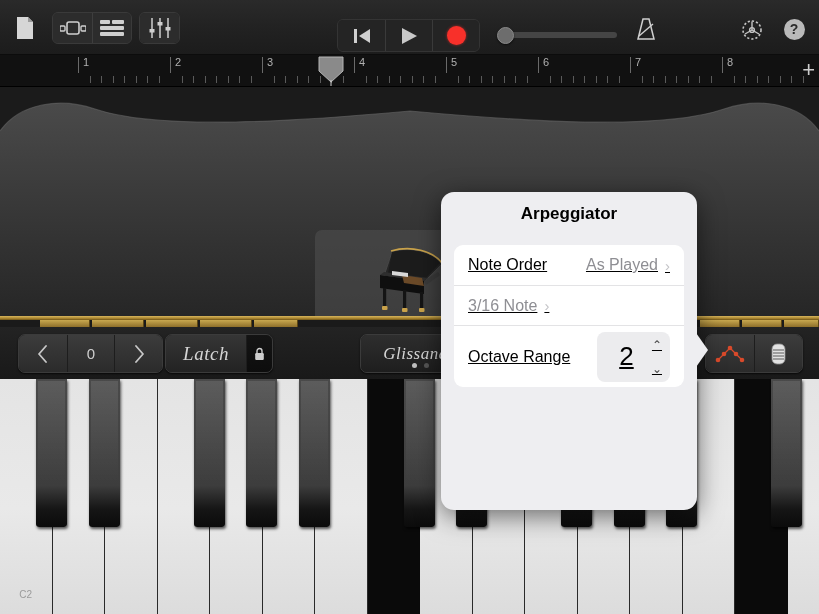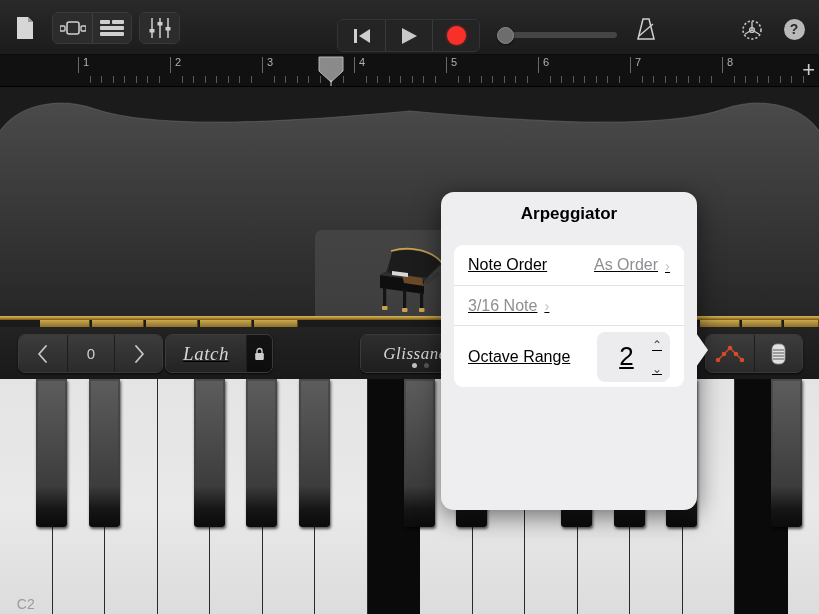--- a/index.html
+++ b/index.html
@@ -192,22 +192,22 @@
     position: absolute; left: 0; top: 379px;
     width: 819px; height: 235px;
     background: #0a0a0a;
   }
   .wkey {
     position: absolute; top: 0; height: 235px;
     background: linear-gradient(180deg,#e4e4e4 0%,#e9e9e9 55%,#dcdcdc 100%);
     border-right: 1px solid #2a2a2a;
   }
   .wkey .klabel {
-    position: absolute; bottom: 2px; left: 0; right: 0;
-    text-align: center; color: #9b9b9b; font-size: 14px;
+    position: absolute; bottom: 14px; left: 0; right: 0;
+    text-align: center; color: #9b9b9b; font-size: 10px;
   }
   .bkey {
     position: absolute; top: 0; height: 148px;
     background: linear-gradient(180deg,#4a4a4a 0%,#3d3d3d 72%,#151515 88%,#0b0b0b 100%);
     border-radius: 0 0 3px 3px;
     box-shadow: 1px 2px 3px rgba(0,0,0,.65);
   }
   .bkey::after {
     content:''; position: absolute; left: 2px; right: 2px; top: 2px; bottom: 30%;
     background: linear-gradient(180deg,rgba(255,255,255,.10),rgba(255,255,255,0));
@@ -507,21 +507,21 @@
         </svg>
       </div>
       <div class="ctl-cell" style="width:47px;">0</div>
       <div class="ctl-cell" style="width:48px;">
         <svg width="12" height="18" viewBox="0 0 12 18">
           <path d="M3 1 L10 9 L3 17" fill="none" stroke="#c7c7c7" stroke-width="1.8" stroke-linecap="round" stroke-linejoin="round"></path>
         </svg>
       </div>
     </div>
 
-    <div class="ctl-group" style="left:165px;top:7px;text-decoration:underline;">
+    <div class="ctl-group" style="left:165px;top:7px;">
       <div class="ctl-cell latch-cell" style="width:80px;">
         <span class="script">Latch</span>
       </div>
       <div class="ctl-cell lock-cell">
         <svg width="11" height="14" viewBox="0 0 11 14">
           <path d="M3 6 V4 a2.5 2.5 0 0 1 5 0 V6" fill="none" stroke="#cdcdcd" stroke-width="1.4"></path>
           <rect x="1.2" y="6" width="8.6" height="7" rx="1.2" fill="#cdcdcd"></rect>
         </svg>
       </div>
     </div>
@@ -602,21 +602,21 @@
     </svg>
   </div>
 
   <div class="popover">
     <div class="pop-title">Arpeggiator</div>
 
 
     <div class="card list">
       <div class="lrow">
         <span class="row-label">Note Order</span>
-        <span class="lval">As Order</span>
+        <span class="lval">As Played</span>
         <span class="chev">›</span>
       </div>
       <div class="lrow">
         <span class="lval">3/16 Note</span>
         <span class="chev">›</span>
       </div>
       <div class="lrow stepper">
         <span class="row-label">Octave Range</span>
         <span class="stepbox">
           <span class="stepnum">2</span>

